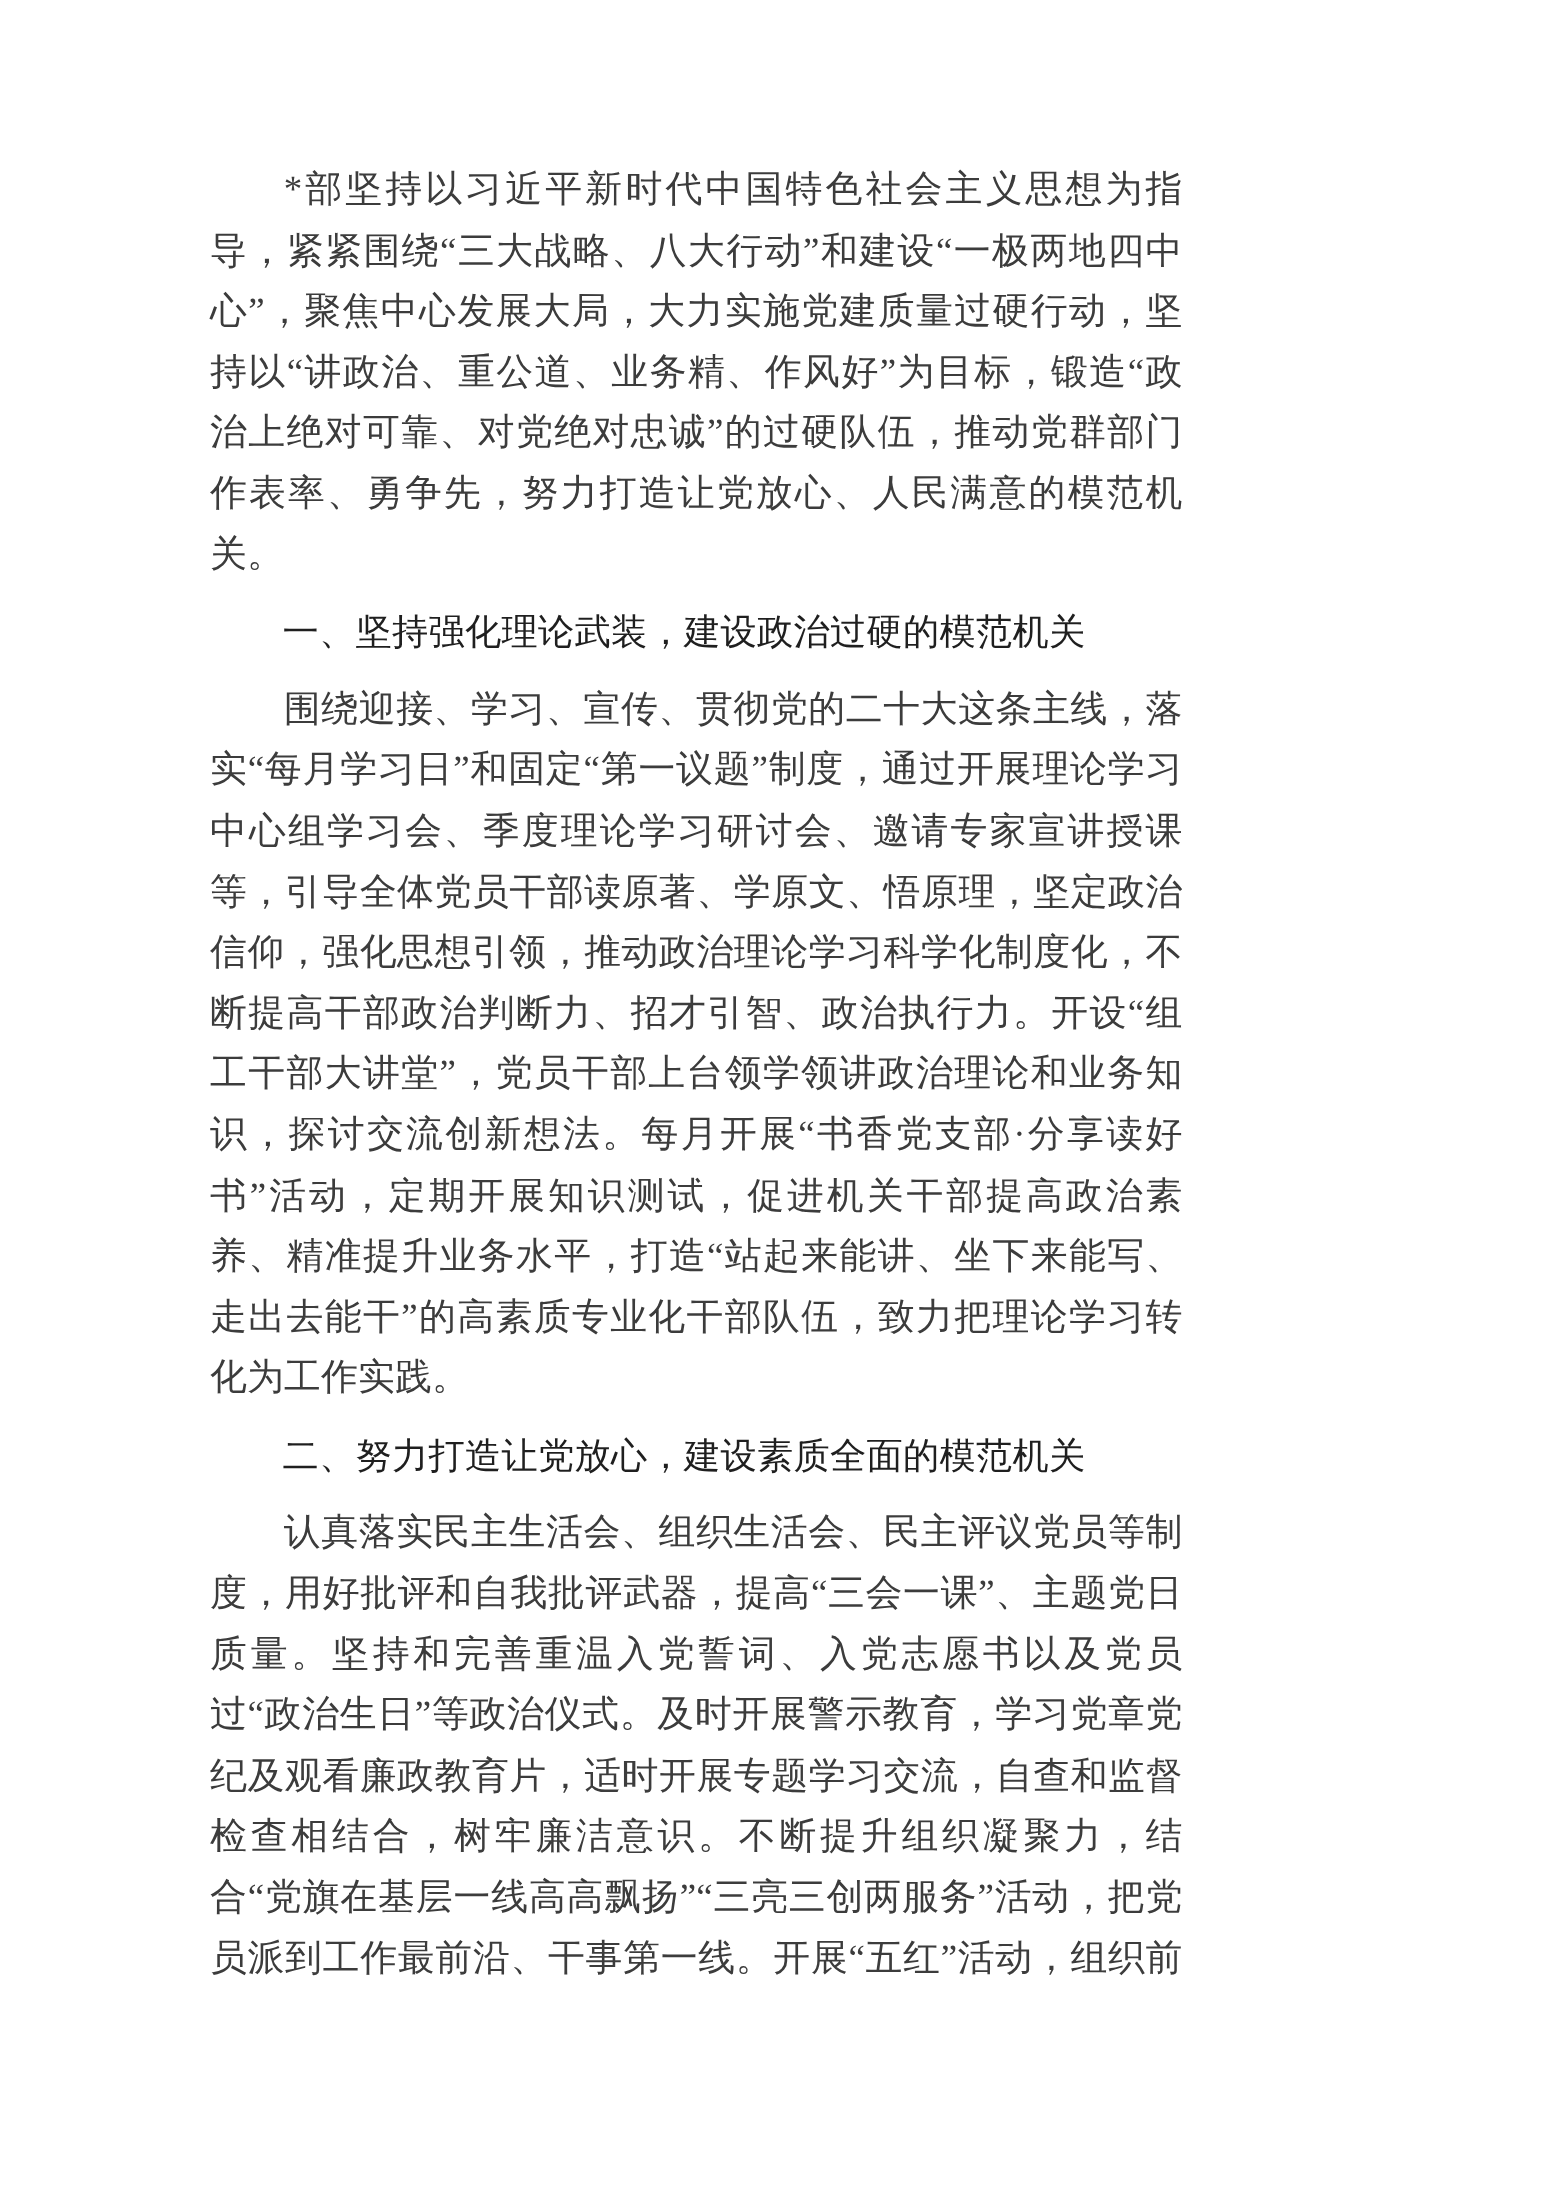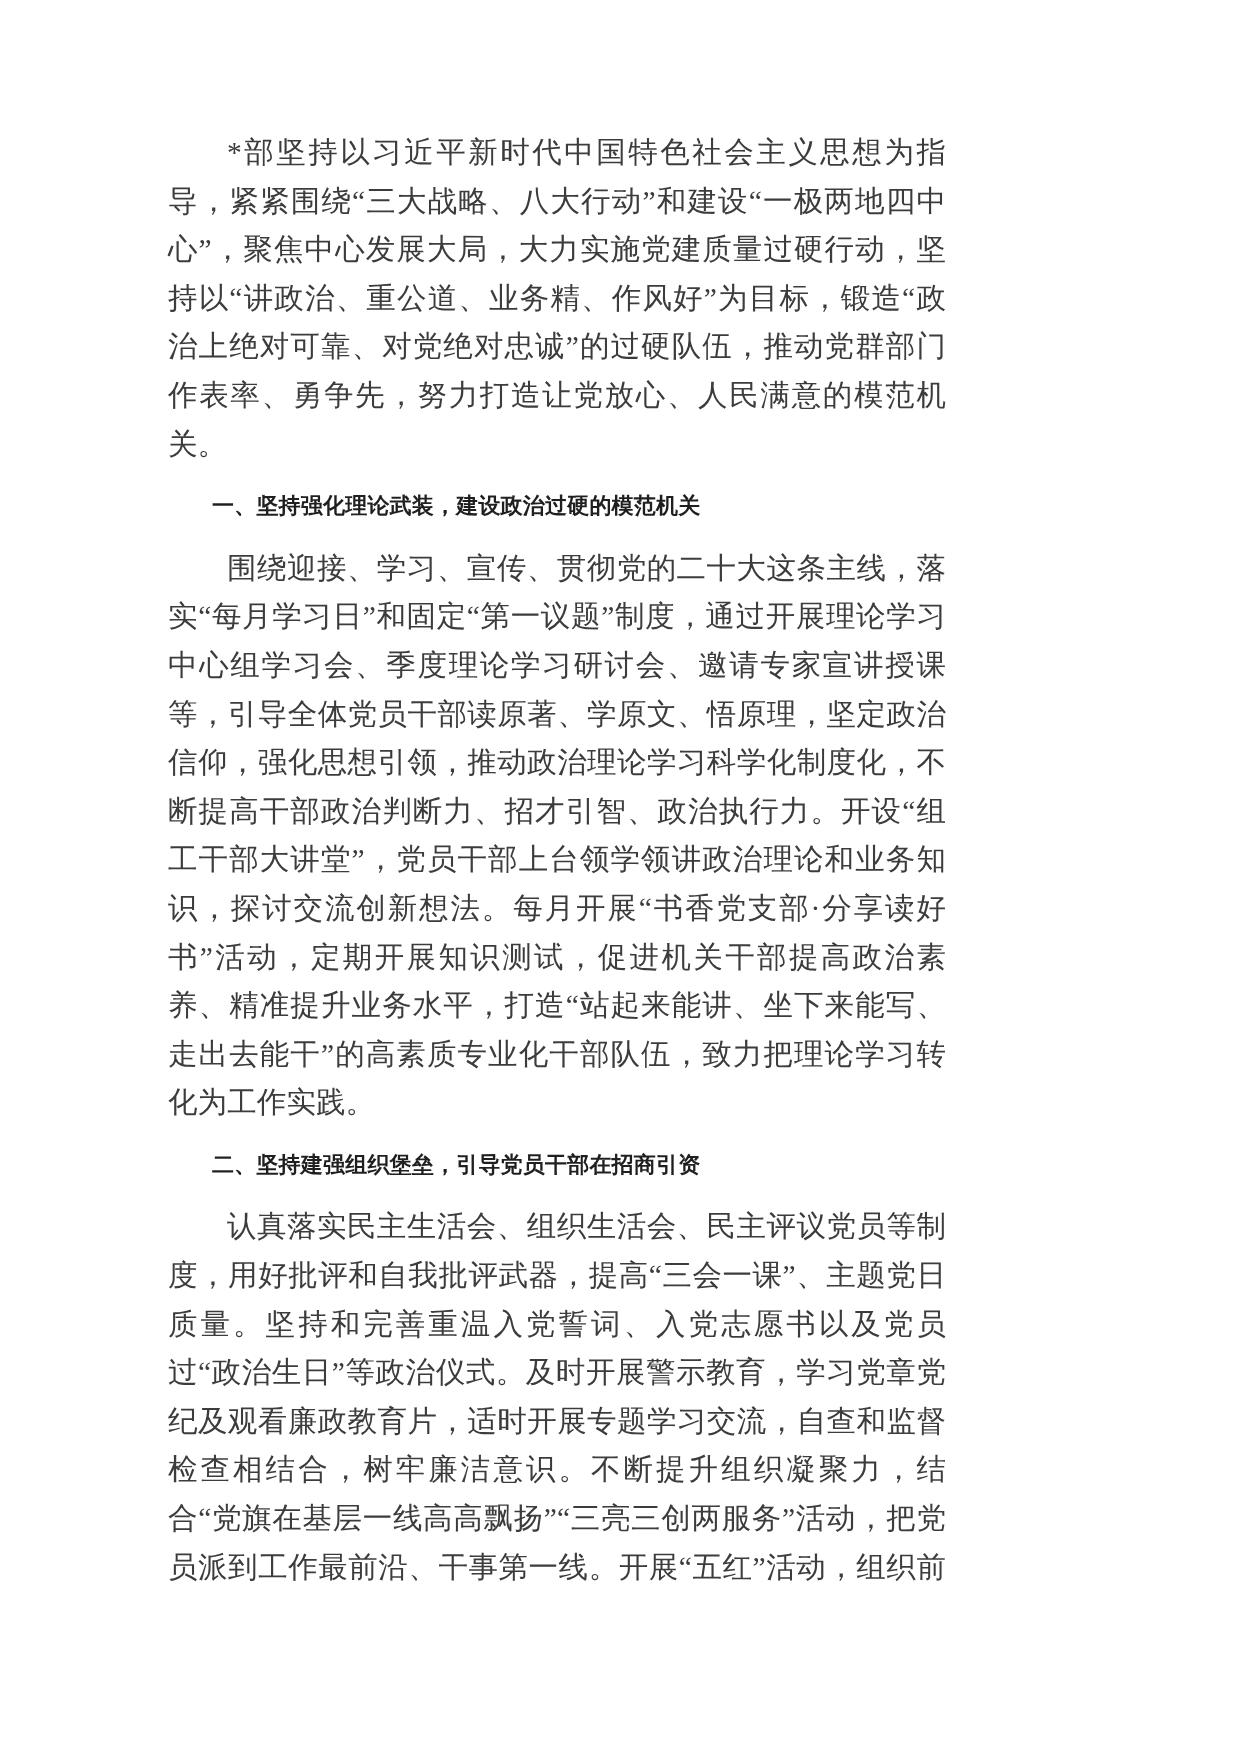--- a/index.html
+++ b/index.html
@@ -33,23 +33,23 @@
     line-height: 48.6px;
     text-align: justify;
     text-justify: inter-ideograph;
     text-indent: 2em;
     letter-spacing: 0.1px;
     color: #3c3c3c;
     word-break: break-all;
   }
   .heading {
     margin: 0;
-    font-size: 22px;
+    font-size: 29px;
     line-height: 48.6px;
-    font-weight: bold;
+    font-weight: normal;
     text-indent: 2em;
     color: #1f1f1f;
     letter-spacing: 0.2px;
     font-family: "Liberation Sans", "DejaVu Sans", sans-serif;
   }
   .gap-before-heading { height: 14px; }
   .gap-after-heading  { height: 13px; }
 </style>
 </head>
 <body>
@@ -62,20 +62,20 @@
     <div class="gap-before-heading"></div>
 
     <p class="heading">一、坚持强化理论武装，建设政治过硬的模范机关</p>
 
     <div class="gap-after-heading"></div>
 
     <p class="para">围绕迎接、学习、宣传、贯彻党的二十大这条主线，落实“每月学习日”和固定“第一议题”制度，通过开展理论学习中心组学习会、季度理论学习研讨会、邀请专家宣讲授课等，引导全体党员干部读原著、学原文、悟原理，坚定政治信仰，强化思想引领，推动政治理论学习科学化制度化，不断提高干部政治判断力、招才引智、政治执行力。开设“组工干部大讲堂”，党员干部上台领学领讲政治理论和业务知识，探讨交流创新想法。每月开展“书香党支部·分享读好书”活动，定期开展知识测试，促进机关干部提高政治素养、精准提升业务水平，打造“站起来能讲、坐下来能写、走出去能干”的高素质专业化干部队伍，致力把理论学习转化为工作实践。</p>
 
     <div class="gap-before-heading"></div>
 
-    <p class="heading">二、坚持建强组织堡垒，引导党员干部在招商引资</p>
+    <p class="heading">二、努力打造让党放心，建设素质全面的模范机关</p>
 
     <div class="gap-after-heading"></div>
 
     <p class="para">认真落实民主生活会、组织生活会、民主评议党员等制度，用好批评和自我批评武器，提高“三会一课”、主题党日质量。坚持和完善重温入党誓词、入党志愿书以及党员过“政治生日”等政治仪式。及时开展警示教育，学习党章党纪及观看廉政教育片，适时开展专题学习交流，自查和监督检查相结合，树牢廉洁意识。不断提升组织凝聚力，结合“党旗在基层一线高高飘扬”“三亮三创两服务”活动，把党员派到工作最前沿、干事第一线。开展“五红”活动，组织前往郭大力故居、贺焕文烈士墓等红色文化教育基地开展现场教学培训。进一步拓宽党建活动渠道，引导党员干部在招商引资、招才引智、项目建设、乡村振兴、疫情防控、创文创卫、服务企业等工作中充分发挥先锋模范作用。</p>
 
   </div>
 </div>
 
 </body></html>

